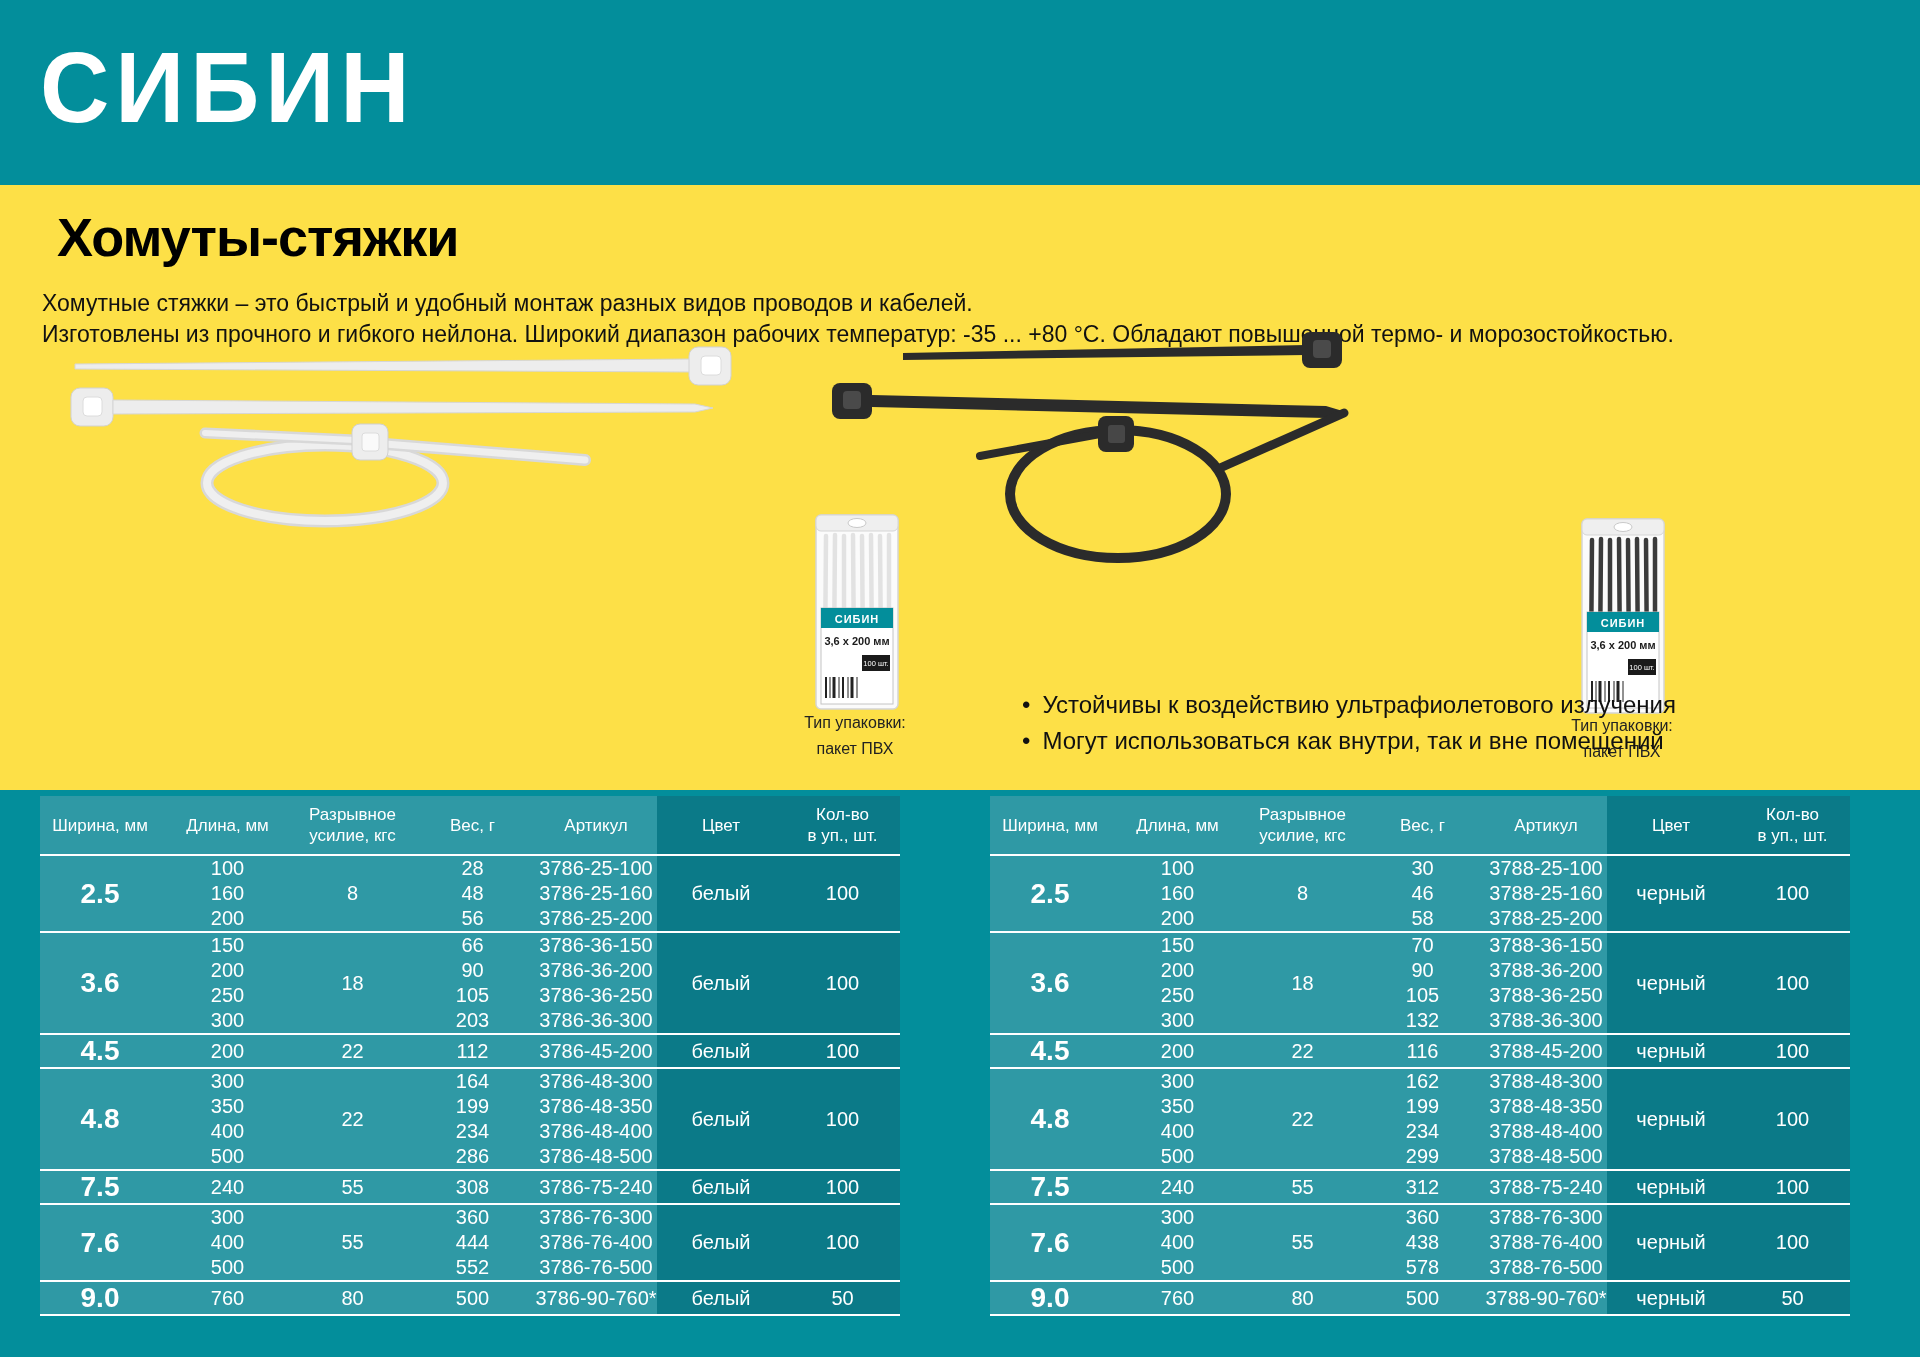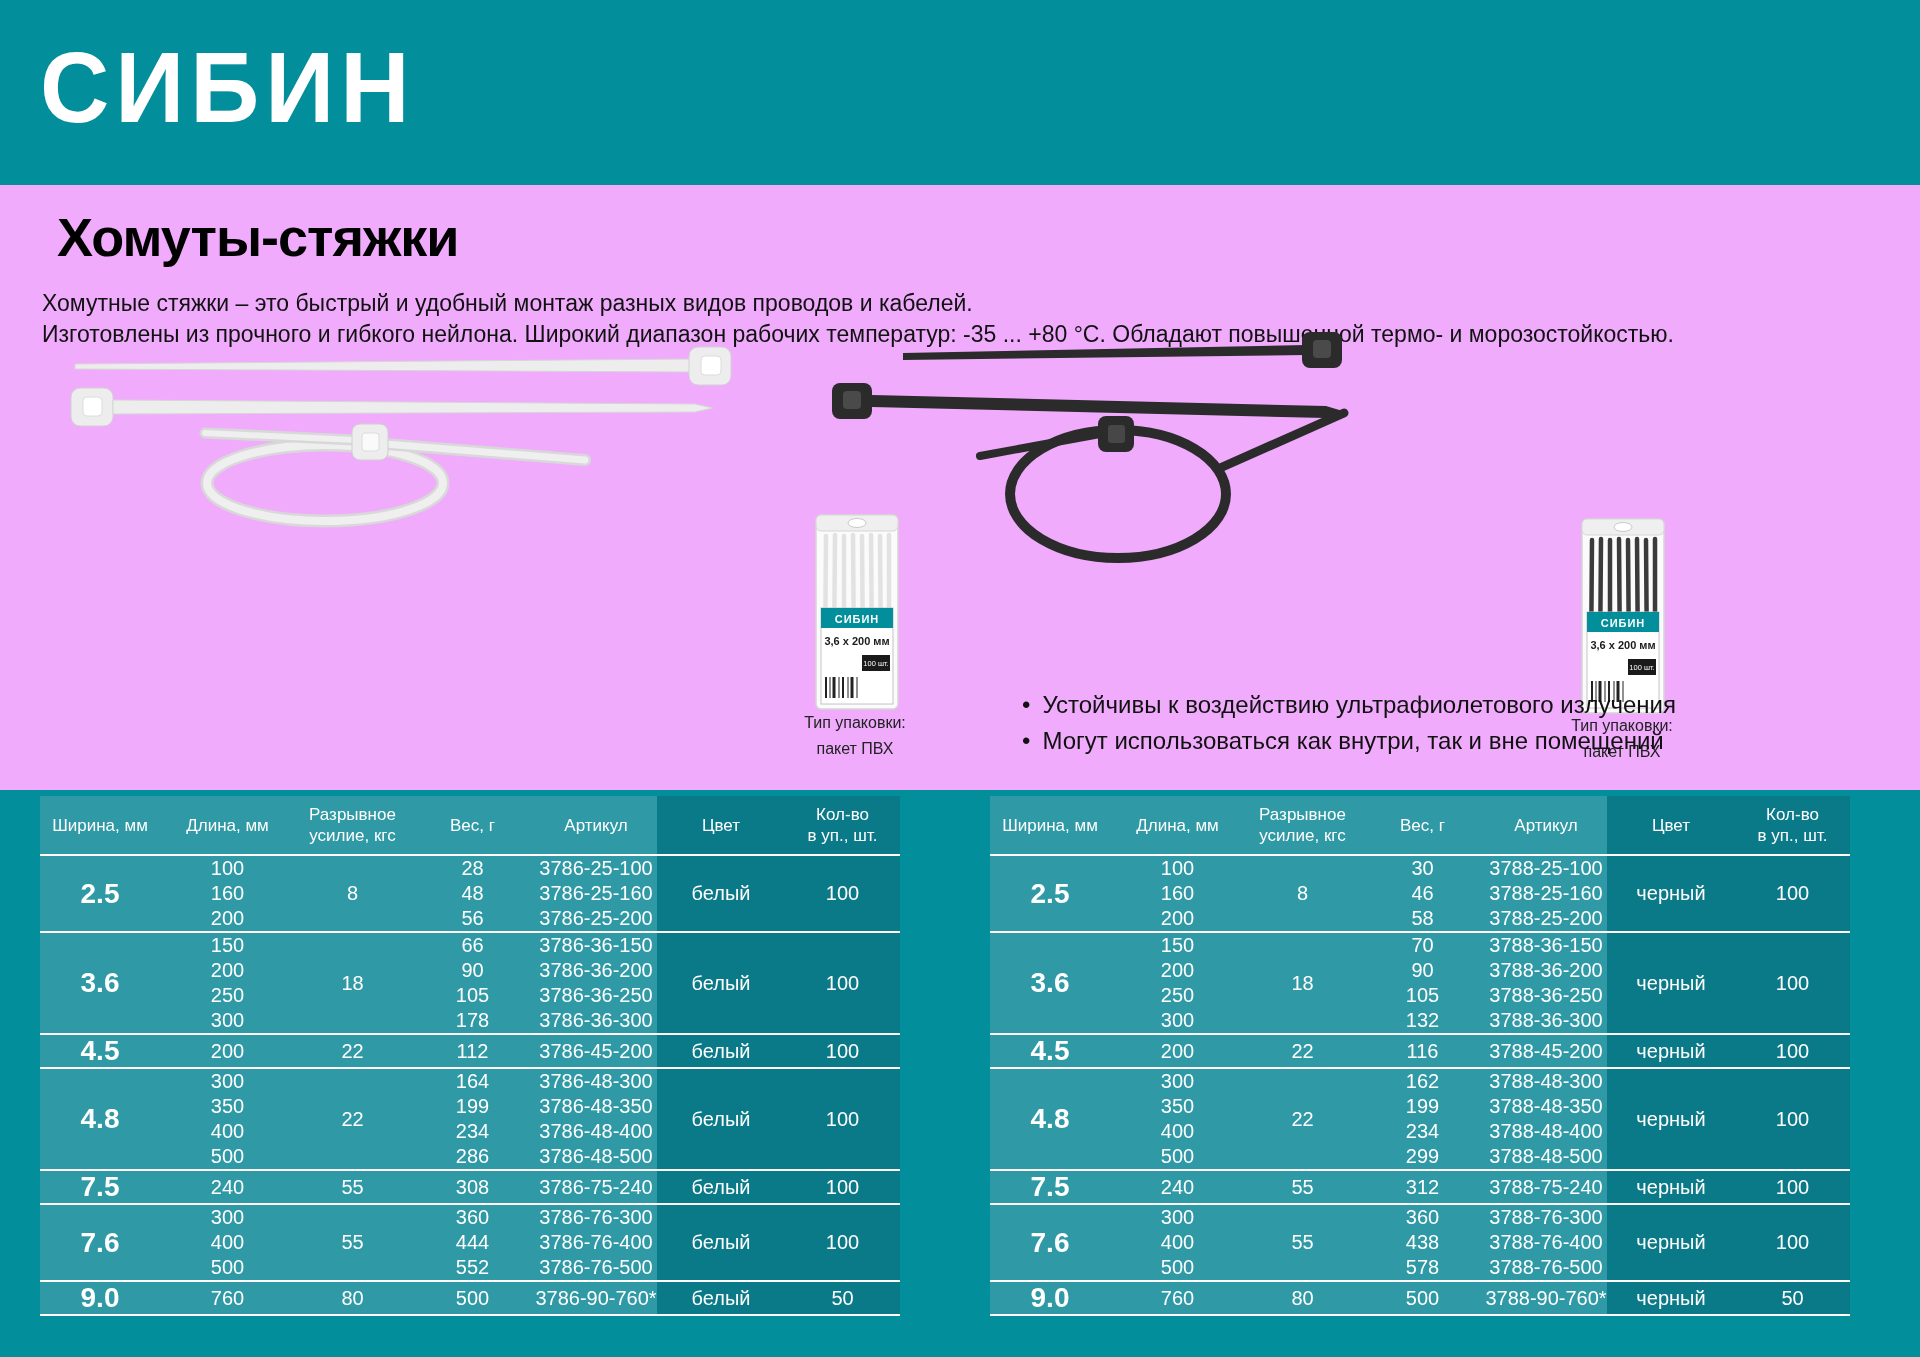--- a/index.html
+++ b/index.html
@@ -1,20 +1,20 @@
 <!DOCTYPE html>
 <html style="--teal: #038E9B; --table-light: #2F99A5; --table-dark: #0B7A88;"><head>
 <meta charset="utf-8">
 <style>
   :root{
     --teal:#038E9B; --table-light:#2F99A5; --table-dark:#0B7A88;
     --ink:#111; --white:#fff;
   }
   html,body{margin:0;padding:0;background:#888;}
-  #page{position:relative;width:1920px;height:1357px;background:#f0abfc;
+  #page{position:relative;width:1920px;height:1357px;background:#fde047;
         font-family:"Liberation Sans",sans-serif;overflow:hidden;}
 
   
   .banner{position:absolute;left:0;top:0;width:1920px;height:185px;background:var(--teal);}
   .logo{position:absolute;left:40px;top:30px;font-size:96px;font-weight:bold;color:#fff;
         letter-spacing:6px;transform:scaleY(1.04);transform-origin:top left;}
 
   
   .title{position:absolute;left:40px;top:206px;font-size:54px;font-weight:bold;color:#000;
          letter-spacing:-1px;margin-left:17px;}
@@ -259,21 +259,21 @@
             <td>90</td>
             <td>3786-36-200</td>
           </tr>
           <tr>
             <td>250</td>
             <td>105</td>
             <td>3786-36-250</td>
           </tr>
           <tr>
             <td>300</td>
-            <td>178</td>
+            <td>203</td>
             <td>3786-36-300</td>
           </tr>
           <tr class="group-start">
             <td class="col-width">4.5</td>
             <td>200</td>
             <td>22</td>
             <td>112</td>
             <td>3786-45-200</td>
             <td class="dark">белый</td>
             <td class="dark">100</td>

